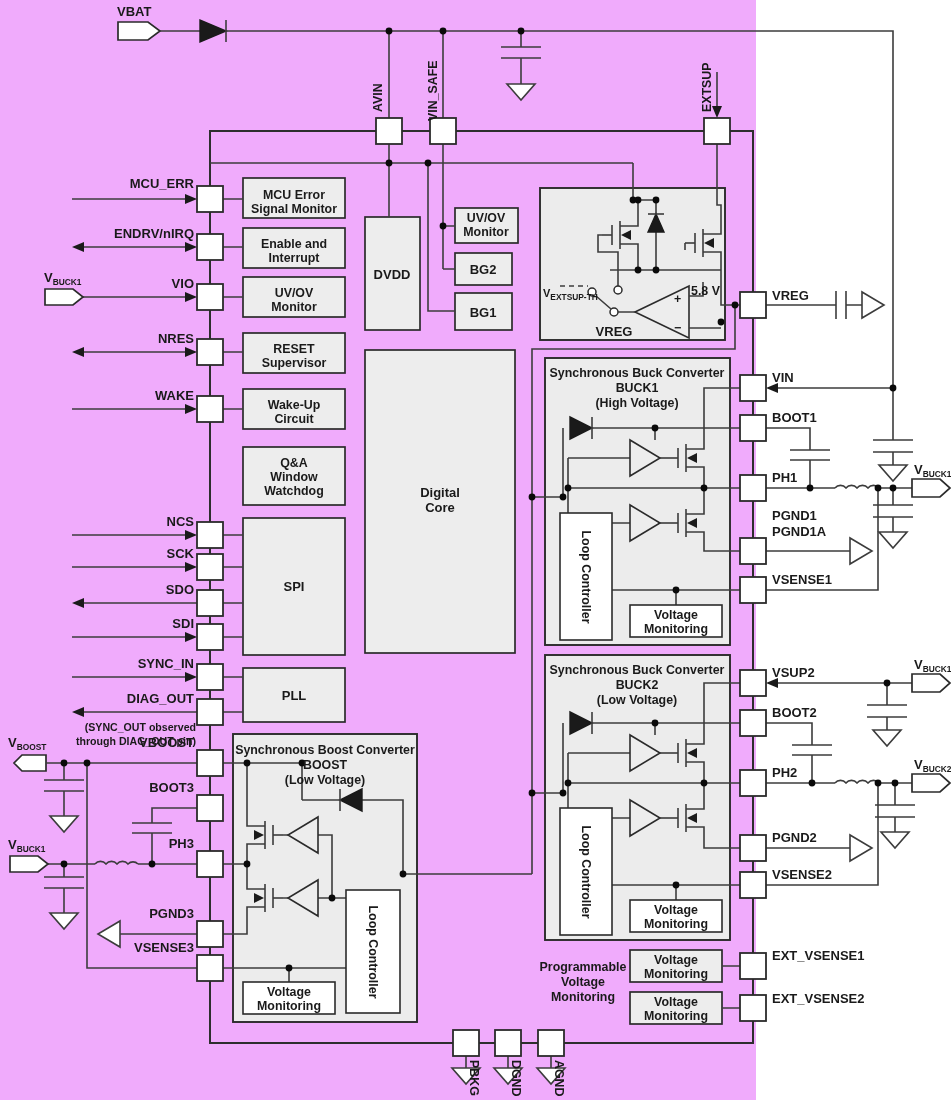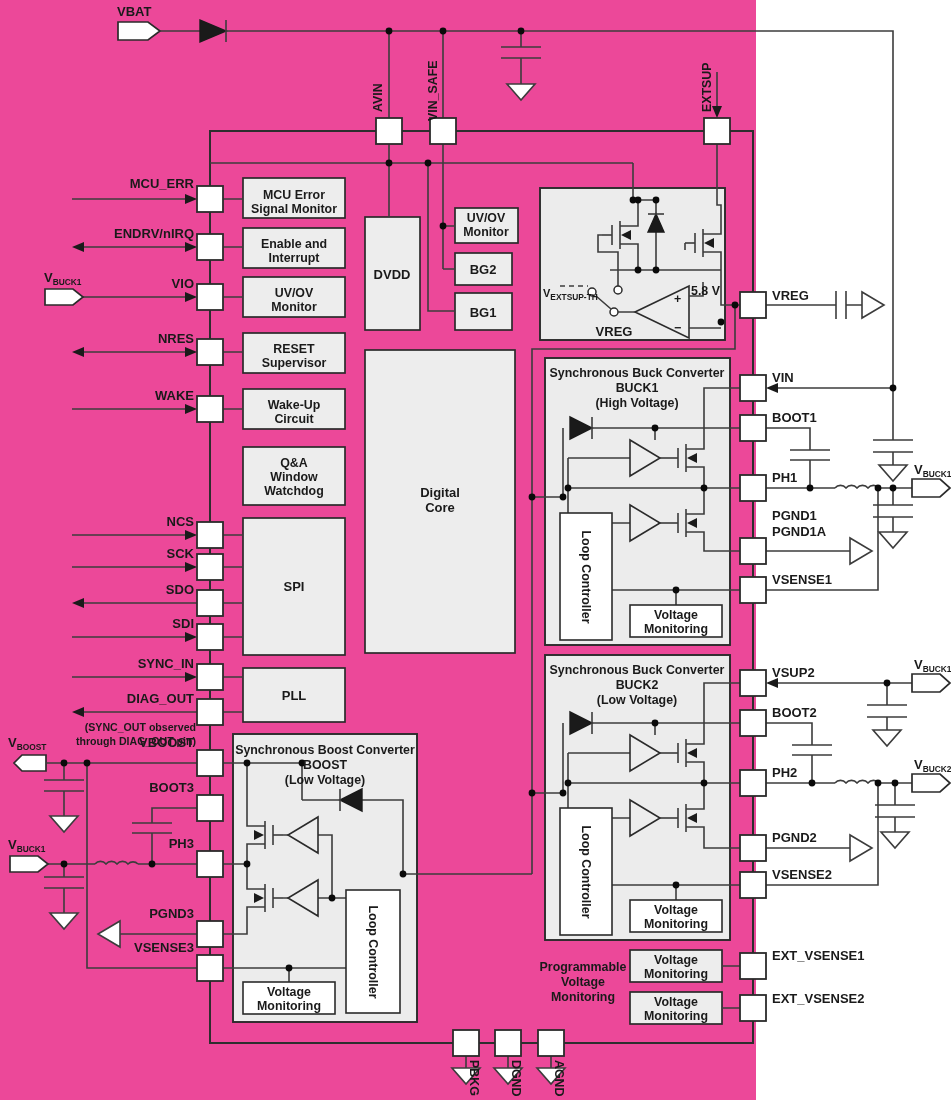--- a/index.html
+++ b/index.html
@@ -1,16 +1,16 @@
 <!DOCTYPE html>
 <html><head>
 <meta charset="utf-8">
 <style>
   html,body{margin:0;padding:0;background:#ffffff;}
-  .stage{position:relative;width:756px;height:1100px;background:#ec4899;
+  .stage{position:relative;width:756px;height:1100px;background:#f0abfc;
          font-family:"Liberation Sans","DejaVu Sans",sans-serif;}
   svg{position:absolute;left:0;top:0;}
   .w{fill:none;stroke:#3c3c3c;stroke-width:1.6;}
   .wd{fill:none;stroke:#3c3c3c;stroke-width:1.4;stroke-dasharray:5 4;}
   .bound{fill:none;stroke:#2e2e2e;stroke-width:2;}
   .blk{fill:#ededed;stroke:#2b2b2b;stroke-width:1.7;}
   .conv{fill:#ececec;stroke:#2b2b2b;stroke-width:1.9;}
   .inner{fill:#ffffff;stroke:#2b2b2b;stroke-width:1.6;}
   .pin{fill:#ffffff;stroke:#2b2b2b;stroke-width:1.8;}
   .d{fill:#0a0a0a;stroke:none;}

